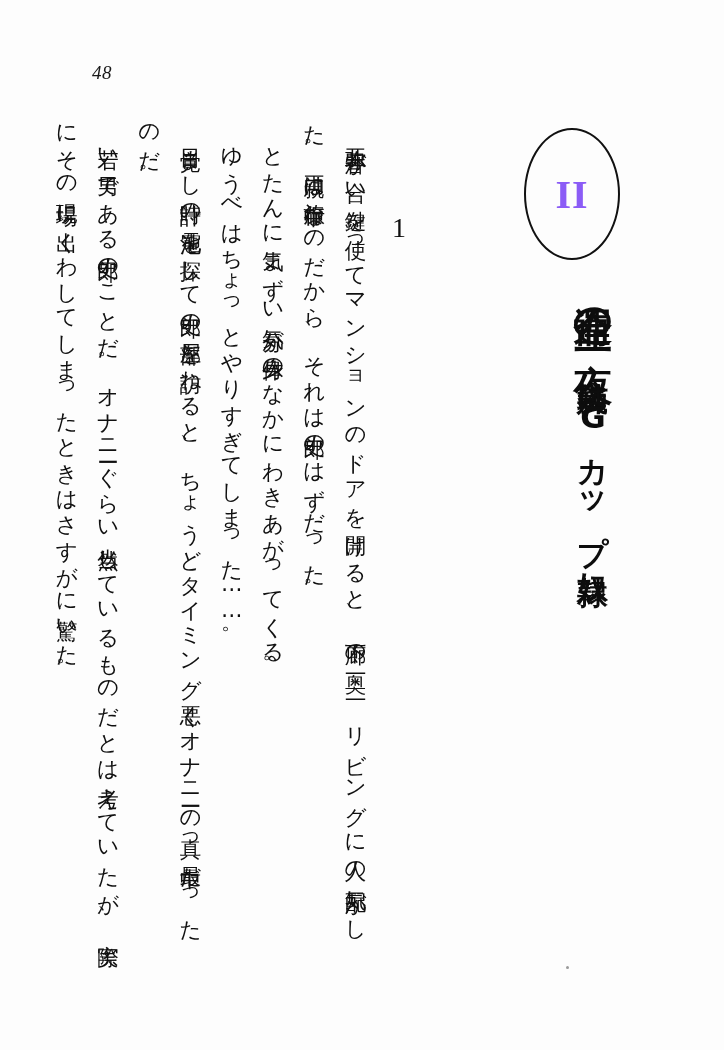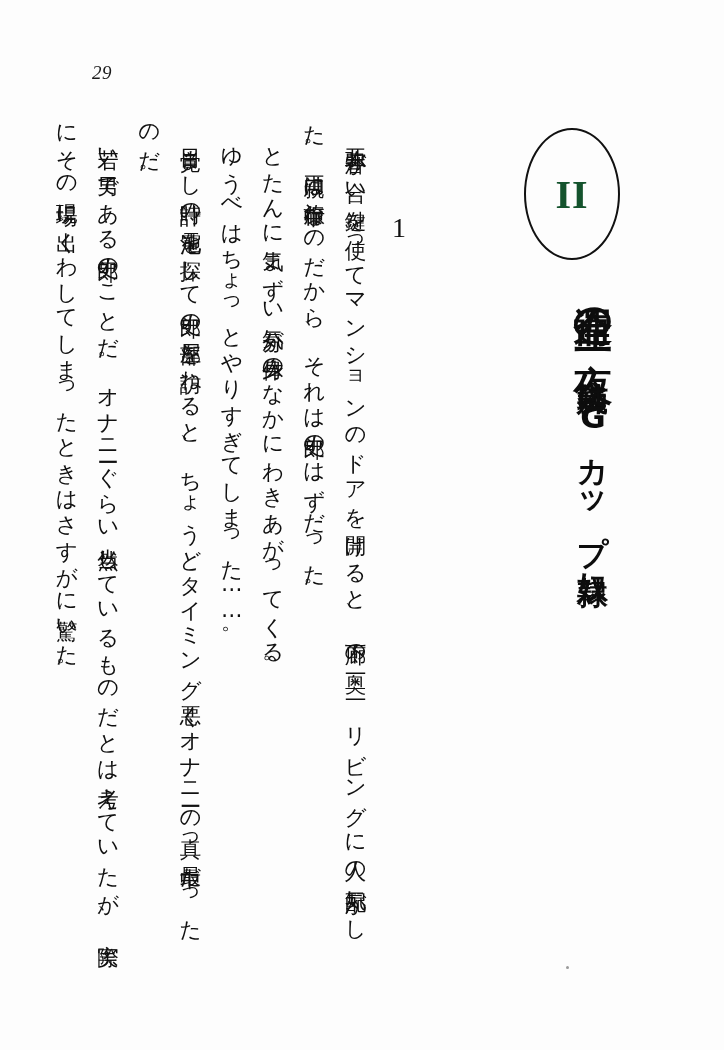--- a/index.html
+++ b/index.html
@@ -52,21 +52,21 @@
   .chapter-mark .numeral {
     position: absolute;
     inset: 0;
     display: flex;
     align-items: center;
     justify-content: center;
     font-family: "Liberation Serif", serif;
     font-weight: bold;
     font-size: 40px;
     letter-spacing: 1px;
-    color: #14532d;
+    color: #8b5cf6;
   }
 
   
   .chapter-title {
     position: absolute;
     right: 110px;
     top: 276px;
     width: 84px;
     writing-mode: vertical-rl;
     text-orientation: upright;
@@ -129,21 +129,21 @@
     height: 3px;
     background: #9a9a9a;
     border-radius: 50%;
   }
 </style>
 </head>
 <body>
 
 <div class="page">
 
-  <div class="folio">29</div>
+  <div class="folio">48</div>
 
   <div class="chapter-mark">
     <div class="ellipse"></div>
     <div class="numeral">II</div>
   </div>
 
   <div class="chapter-title">
     <span>運命の一夜</span><span class="gap"></span><span class="sub">義姉はGカップ奴隷</span>
   </div>
 

